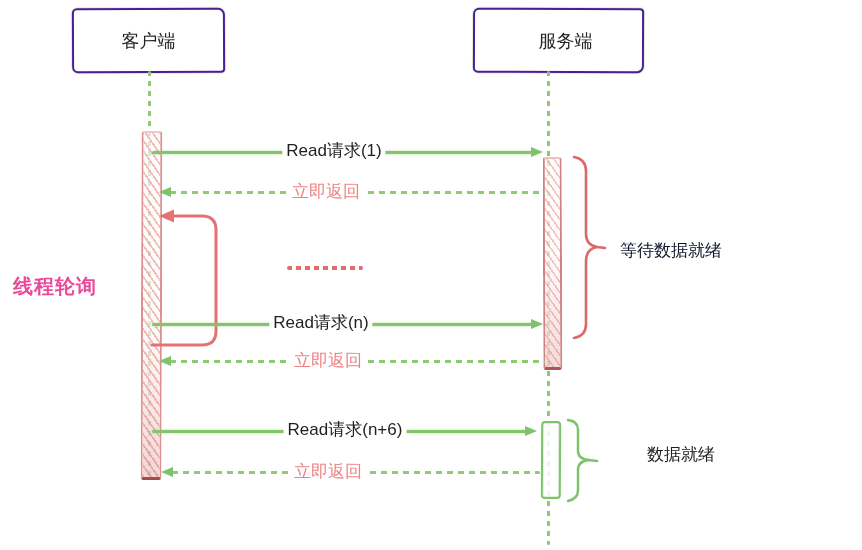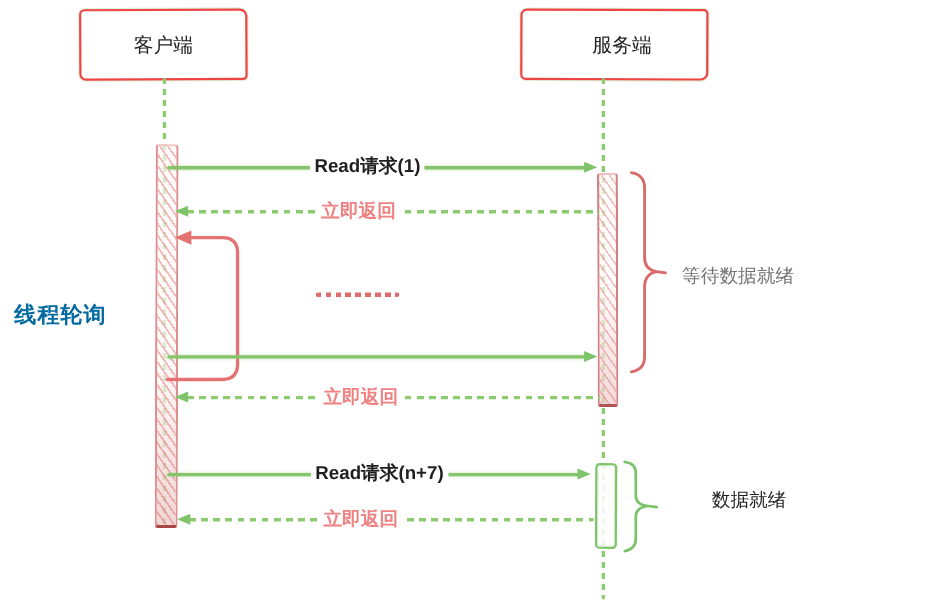--- a/index.html
+++ b/index.html
@@ -2,21 +2,21 @@
 <html><head>
 <meta charset="utf-8">
 <style>
   html,body{margin:0;padding:0;background:#ffffff;}
   #canvas{
     position:relative;width:862px;height:550px;background:#ffffff;overflow:hidden;
     font-family:"Liberation Sans","DejaVu Sans",sans-serif;color:#222;
   }
   
   .actor-box{
-    position:absolute;background:#fff;border:2px solid #ef4444;
+    position:absolute;background:#fff;border:2px solid #4c1d95;
     display:flex;align-items:center;justify-content:center;
     font-size:18px;color:#222;box-shadow:0 0 0 1px rgba(124,195,106,.25);
   }
   #client-box{left:72px;top:8px;width:149px;height:61px;border-radius:5px 7px 4px 6px;transform:rotate(-.25deg);}
   #server-box{left:473px;top:8px;width:153px;height:61px;border-radius:6px 4px 7px 5px;transform:rotate(.2deg);padding-left:14px;}
   
   .lifeline{
     position:absolute;width:3px;
     background:repeating-linear-gradient(to bottom,#8ccb6f 0 5px,transparent 5px 10px);
     z-index:1;border-radius:2px;
@@ -57,30 +57,30 @@
   .dashed-line{
     position:absolute;height:3px;z-index:3;border-radius:2px;
     background:repeating-linear-gradient(to right,#8ccb6f 0 6px,transparent 6px 11px);
   }
   .ah{position:absolute;width:0;height:0;z-index:3;}
   .ah-right{border-top:5px solid transparent;border-bottom:5px solid transparent;border-left:12px solid #7cc36a;}
   .ah-left{border-top:5px solid transparent;border-bottom:5px solid transparent;border-right:12px solid #7cc36a;}
   
   .msg-label{
     position:absolute;z-index:4;transform:translate(-50%,-50%);
-    background:#fff;padding:0 4px;font-size:17px;white-space:nowrap;line-height:1.25;font-weight:bold;
+    background:#fff;padding:0 4px;font-size:17px;white-space:nowrap;line-height:1.25;
   }
   .msg-request{color:#1f1f1f;}
   .msg-return{color:#ef8282;text-align:center;}
   
   #polling-label{
     position:absolute;left:13px;top:273px;z-index:4;
-    font-size:20px;font-weight:bold;color:#0369a1;letter-spacing:1px;white-space:nowrap;
+    font-size:20px;font-weight:bold;color:#ec4899;letter-spacing:1px;white-space:nowrap;
   }
-  #waiting-label{position:absolute;left:620px;top:239px;font-size:17px;color:#737373;z-index:4;white-space:nowrap;}
+  #waiting-label{position:absolute;left:620px;top:239px;font-size:17px;color:#0f172a;z-index:4;white-space:nowrap;}
   #ready-label{position:absolute;left:647px;top:443px;font-size:17px;color:#1f1f1f;z-index:4;white-space:nowrap;}
   #ellipsis-dots{
     position:absolute;left:287px;top:266px;width:76px;height:4px;z-index:4;border-radius:2px;
     background:repeating-linear-gradient(to right,#e06c6c 0 5px,transparent 5px 9px);
   }
   .svg-abs{position:absolute;z-index:3;}
 </style>
 </head>
 <body>
 
@@ -112,28 +112,29 @@
     <path d="M 6 139 L 56 139 Q 70 139 70 125 L 70 24 Q 70 10 56 10 L 28 10" fill="none" stroke="#e57272" stroke-width="3" stroke-linecap="round"></path>
     <polygon points="28,3.5 28,16.5 13,10" fill="#e57272"></polygon>
   </svg>
 
   <div id="ellipsis-dots"></div>
 
   <div id="polling-label">线程轮询</div>
 
   <div class="solid-line" style="left:152px;top:323px;width:381px;"></div>
   <div class="ah ah-right" style="left:531px;top:319px;"></div>
+  <div class="msg-label msg-request" style="left:321px;top:323px;">Read请求(n)</div>
 
   <div class="dashed-line" style="left:170px;top:360px;width:375px;"></div>
   <div class="ah ah-left" style="left:159px;top:356px;"></div>
   <div class="msg-label msg-return" style="left:328px;top:361px;">立即返回</div>
 
   <div class="solid-line" style="left:152px;top:430px;width:374px;"></div>
   <div class="ah ah-right" style="left:525px;top:426px;"></div>
-  <div class="msg-label msg-request" style="left:345px;top:430px;">Read请求(n+7)</div>
+  <div class="msg-label msg-request" style="left:345px;top:430px;">Read请求(n+6)</div>
 
   <div class="dashed-line" style="left:172px;top:471px;width:368px;"></div>
   <div class="ah ah-left" style="left:161px;top:467px;"></div>
   <div class="msg-label msg-return" style="left:328px;top:472px;">立即返回</div>
 
   <svg class="svg-abs" style="left:569px;top:154px;" width="40" height="188" viewBox="0 0 40 188">
     <path d="M 5 3 Q 17 5 17 17 L 17 80 Q 17 91 28 93 L 36 94 M 28 93 Q 17 95 17 107 L 17 170 Q 17 182 5 184" fill="none" stroke="#d96a6a" stroke-width="2.6" stroke-linecap="round"></path>
   </svg>
   <div id="waiting-label">等待数据就绪</div>
 

